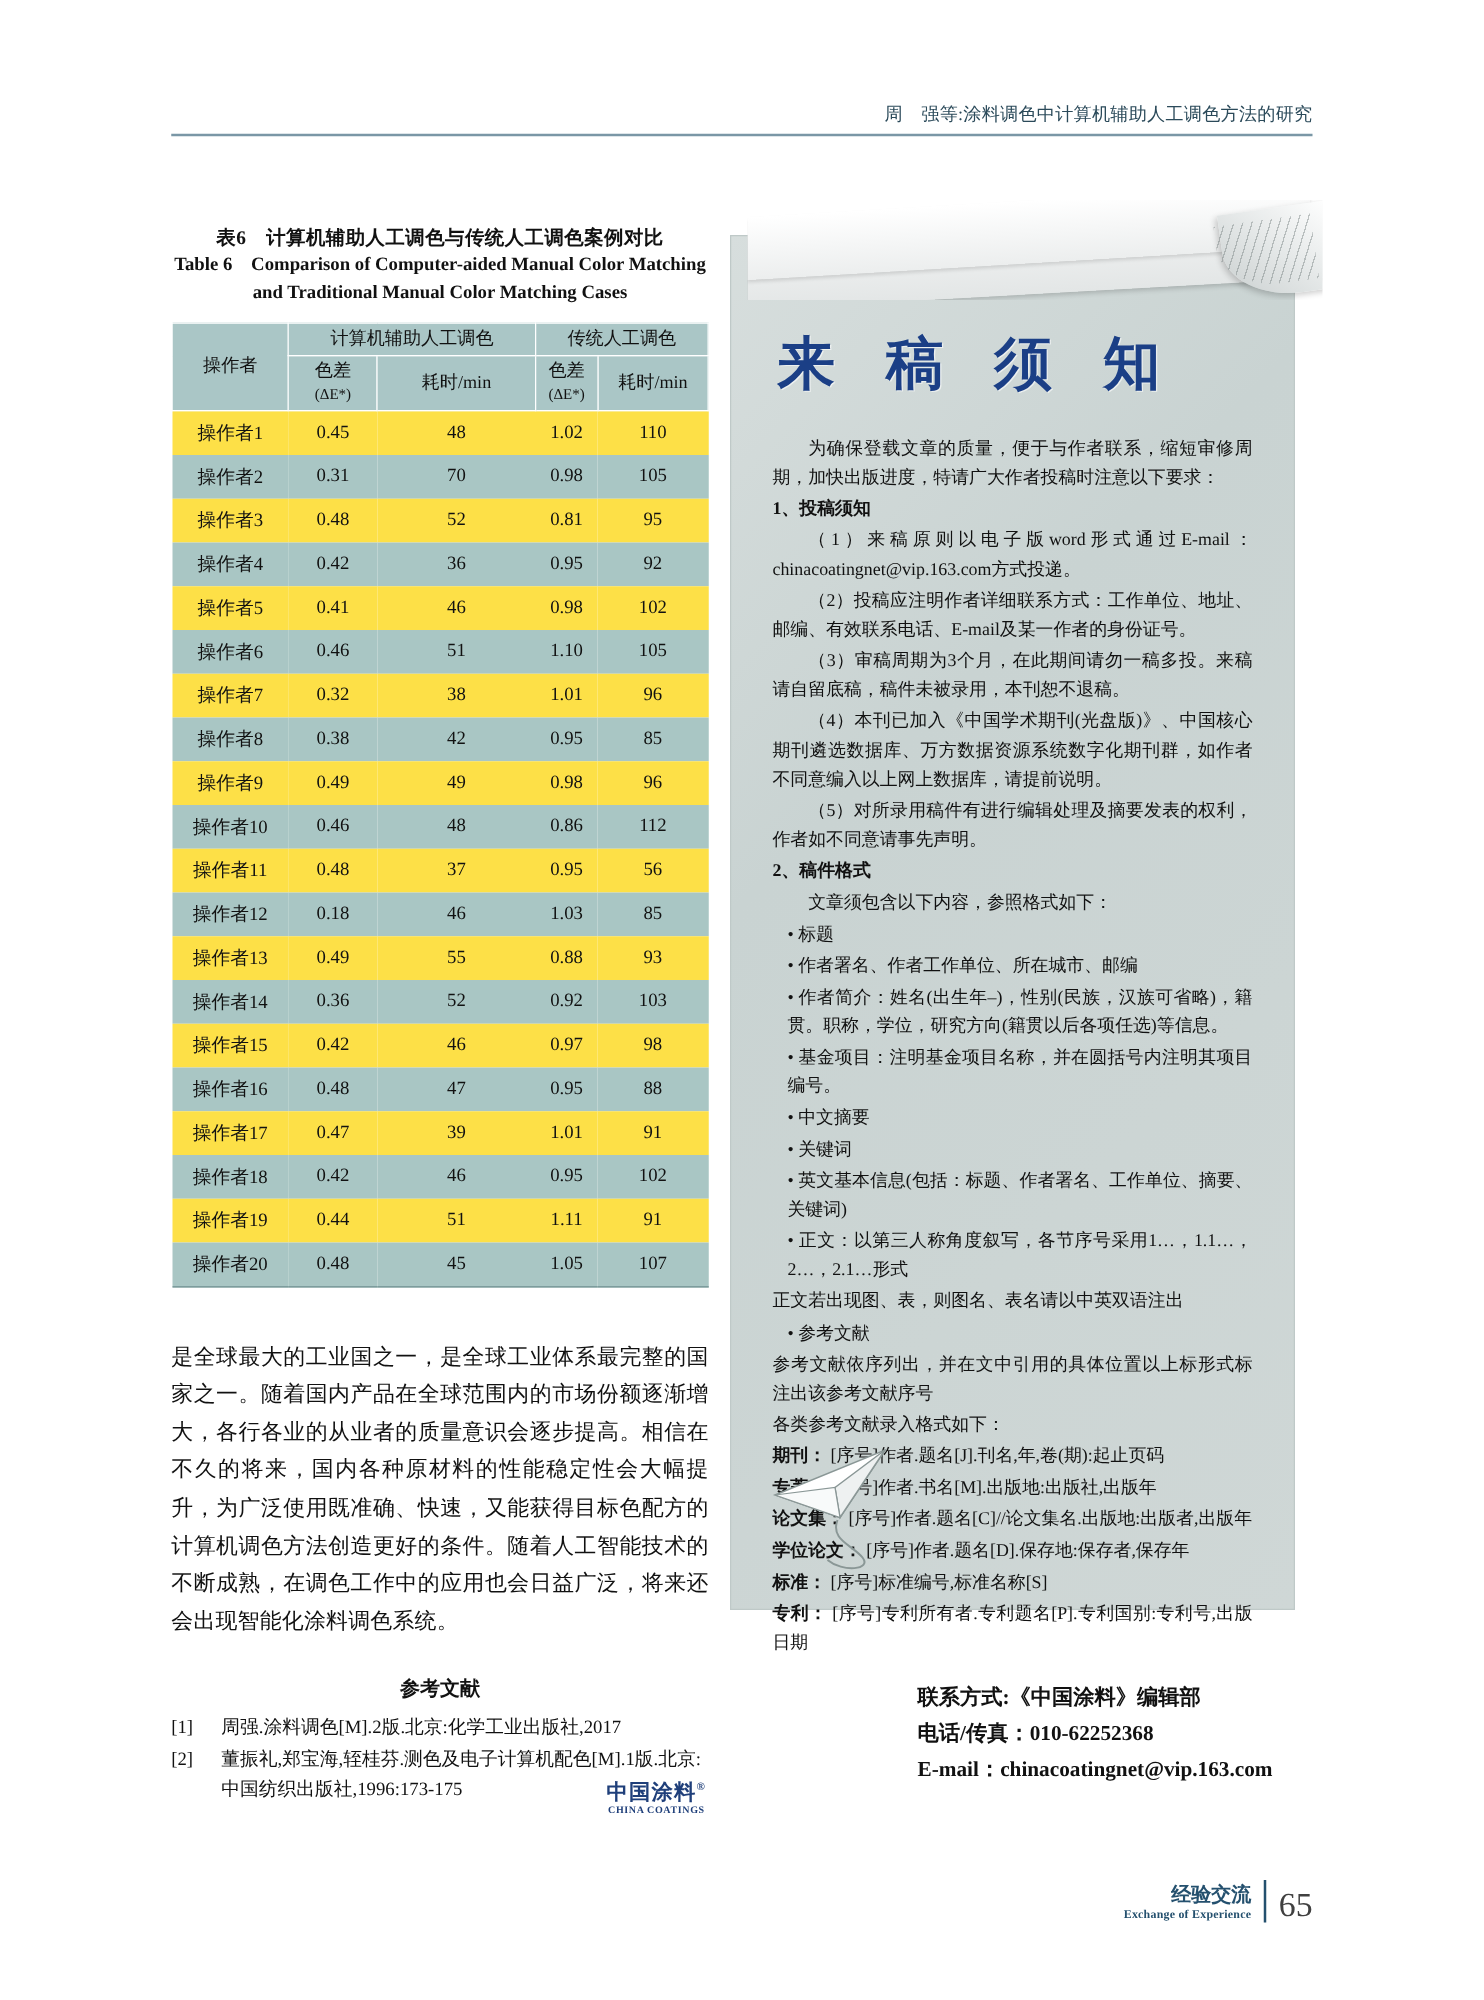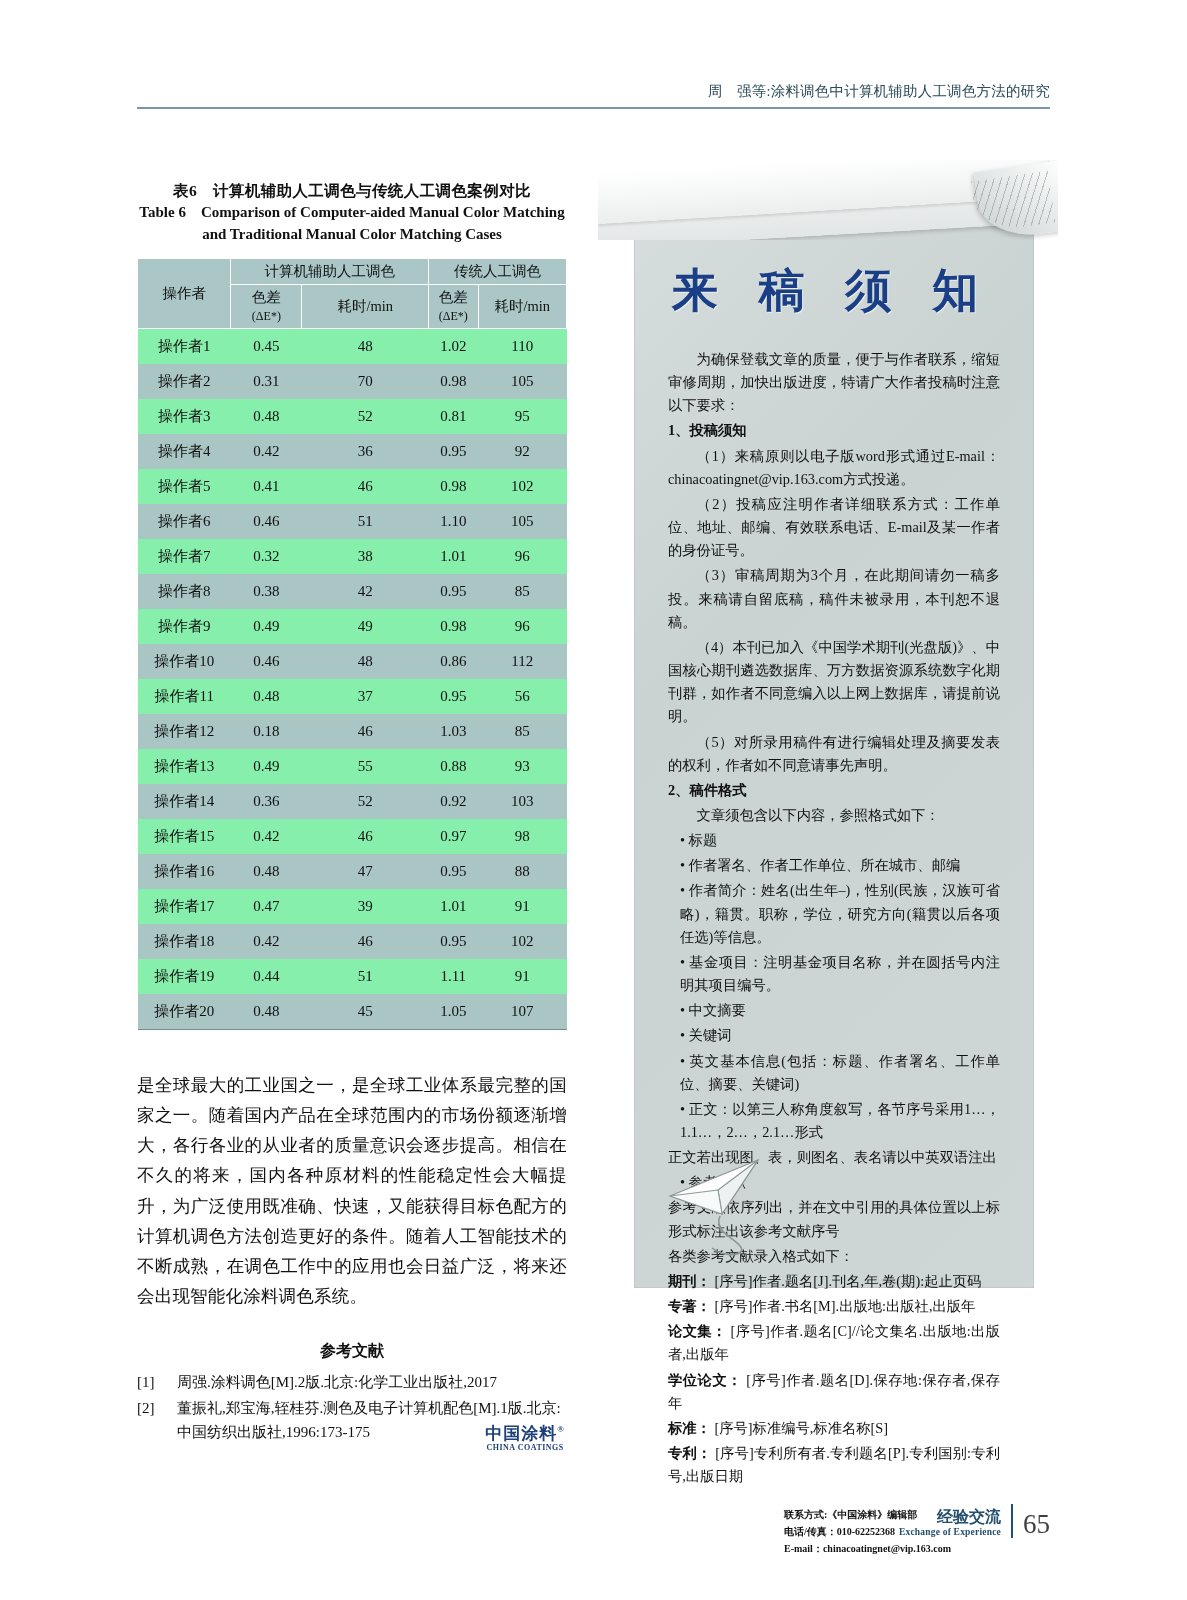--- a/index.html
+++ b/index.html
@@ -83,21 +83,21 @@
     line-height: 1.2;
   }
   table.cmp thead th.grp {
     border-bottom: 1px solid #ffffff;
   }
   table.cmp tbody td {
     border: none;
     height: 27px;
     font-size: 15px;
   }
-  table.cmp tbody tr.odd td { background: #86efac; }
+  table.cmp tbody tr.odd td { background: #fde047; }
   table.cmp tbody tr.even td { background: #a9c6c4; }
   table.cmp tbody tr.last td { border-bottom: 1px solid #6f8f90; }
   .sub { font-size: 12px; }
 
   .body-text {
     margin-top: 40px;
     font-size: 17.5px;
     line-height: 1.72;
     text-align: justify;
     letter-spacing: .2px;
@@ -143,23 +143,23 @@
   }
   .logo-cc .tm {
     font-size: 9px;
     vertical-align: super;
     color: #1f3f7a;
   }
 
   
   .rightpanel {
     position: absolute;
-    left: 634px;
+    left: 584px;
     top: 188px;
-    width: 400px;
+    width: 452px;
     height: 1100px;
     background: #cfd8d7;
     background: linear-gradient(135deg,#d7dedd 0%, #c9d3d2 35%, #cfd7d6 100%);
     box-shadow: 0 0 0 1px #bfc9c8 inset;
   }
   
   .peel {
     position: absolute;
     left: 598px;
     top: 160px;
@@ -221,21 +221,21 @@
     text-align: justify;
     color: #111;
   }
   .notice-body p { margin: 0 0 2px 0; }
   .ind2 { text-indent: 2em; }
   .b { font-weight: bold; }
   .bullet { padding-left: 12px; }
 
   .contact {
     margin: 18px 34px 0 150px;
-    font-size: 10px;
+    font-size: 17px;
     line-height: 1.7;
     font-weight: bold;
   }
   .contact .row { white-space: nowrap; }
   .contact .val { font-weight: bold; }
 
   .plane {
     position: absolute;
     left: 28px;
     bottom: 28px;

